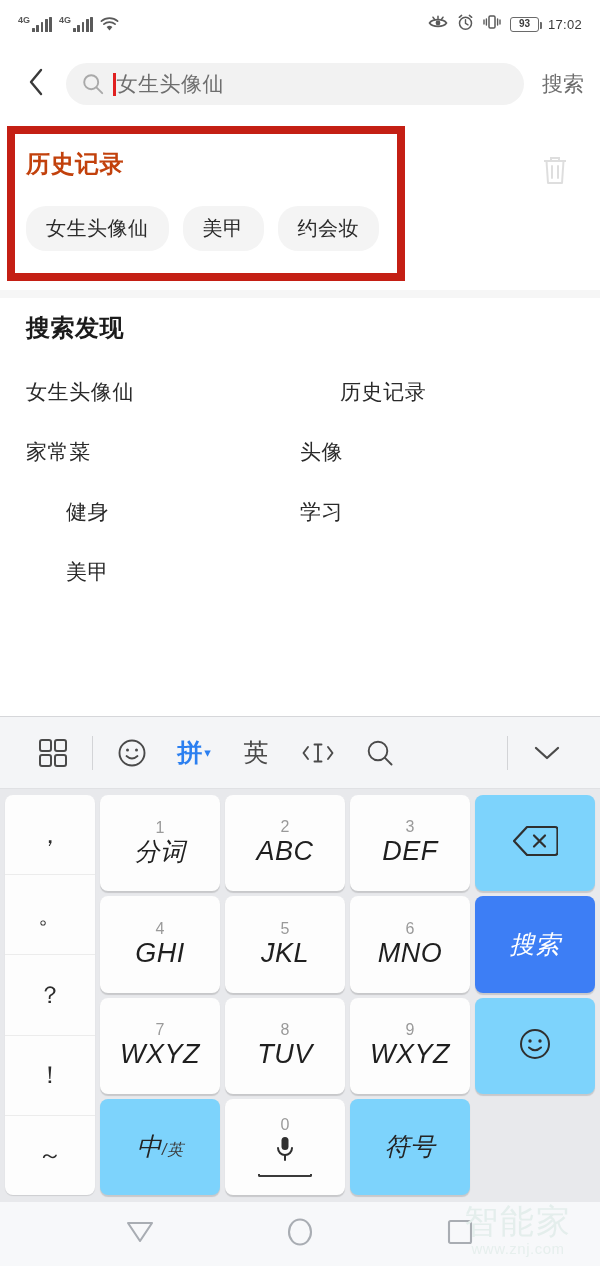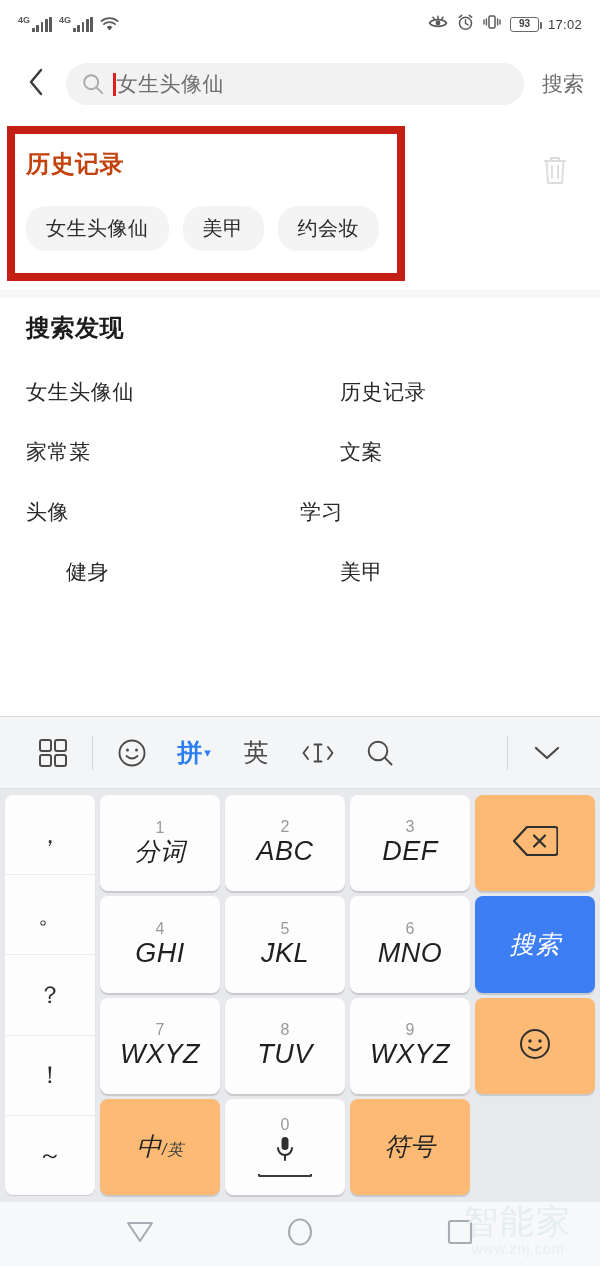--- a/index.html
+++ b/index.html
@@ -121,21 +121,21 @@
   .main-keys { flex:1 1 auto; display:grid;
     grid-template-columns:repeat(4,1fr); grid-template-rows:repeat(4,1fr); gap:5px; }
   .key {
     background:#fdfdfd; border-radius:8px; box-shadow:0 1.5px 1px rgba(0,0,0,.14);
     display:flex; flex-direction:column; align-items:center; justify-content:center;
     position:relative; gap:2px;
   }
   .key .num { font-size:16px; color:#9a9a9a; line-height:1; }
   .key .lbl { font-size:27px; color:#1f1f1f; letter-spacing:.5px; line-height:1.1;font-style:italic; }
   .key .lbl.cn { font-size:25px; }
-  .key.gray { background:#fdba74; }
+  .key.gray { background:#7dd3fc; }
   .key.gray .lbl { color:#242424; }
   .key.blue { background:#3d7ef5; }
   .key.blue .lbl { color:#ffffff; font-size:25px; }
   .key .sub { font-size:16px; color:#3b3b3b; }
   .spacebar-line {
     width:54px; height:3px; border:2px solid #3a3a3a; border-top:none;
     margin-top:5px; border-radius:0 0 2px 2px;
   }
 
   
@@ -258,24 +258,23 @@
     <div class="redbox"></div>
     <div class="sep"></div>
   </div>
 
   <div class="discover">
     <div class="discover-title">搜索发现</div>
     <div class="disc-grid">
       <div class="disc-item">女生头像仙</div>
       <div class="disc-item col2">历史记录</div>
       <div class="disc-item">家常菜</div>
-      <div class="disc-item col2">文案</div>
       <div class="disc-item">头像</div>
+      <div class="disc-item col2">健身</div>
       <div class="disc-item">学习</div>
-      <div class="disc-item col2">健身</div>
       <div class="disc-item col2">美甲</div>
     </div>
   </div>
 
   <div class="kbd">
 
     <div class="kbd-toolbar">
       <div class="tb-left">
         <div class="tb-item">
           <svg width="30" height="30" viewBox="0 0 30 30">

